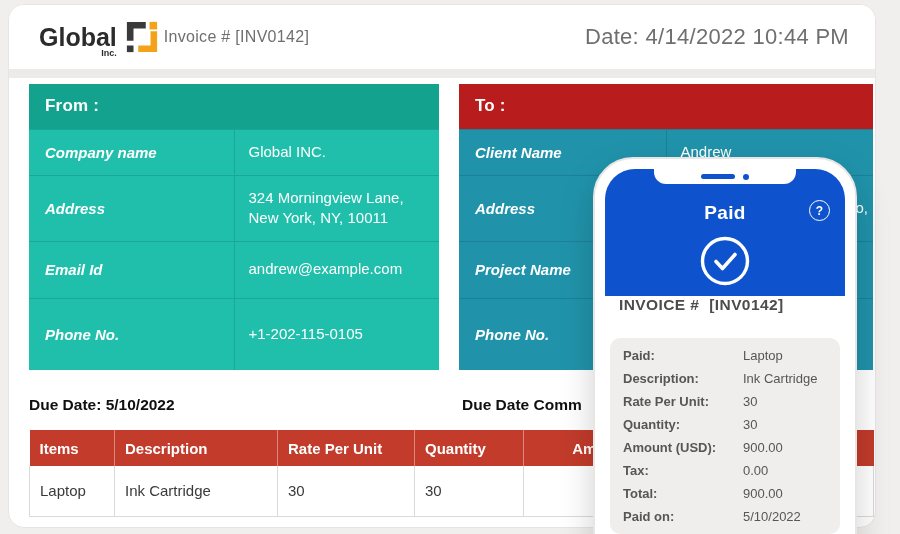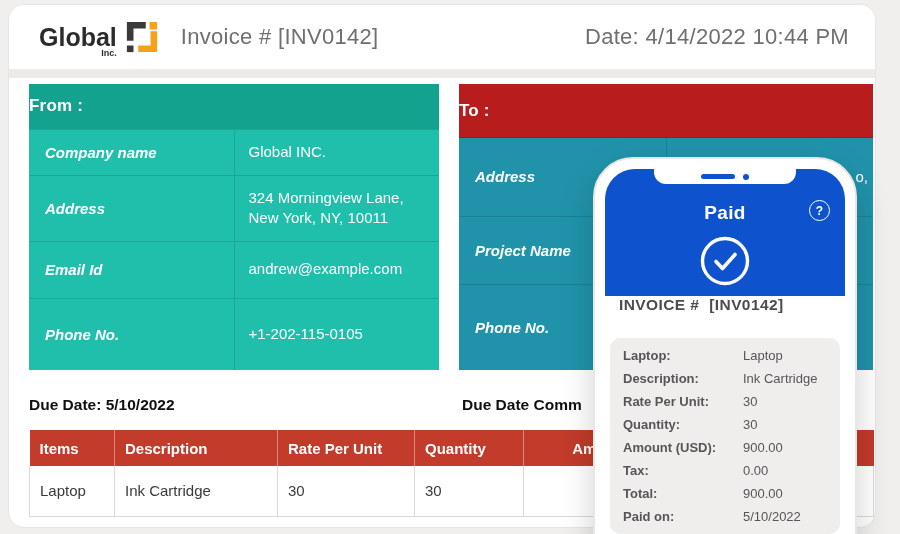--- a/index.html
+++ b/index.html
@@ -13,40 +13,40 @@
   .card {
     position:absolute; left:8px; top:4px; width:868px; height:524px;
     background:#ffffff; border:1px solid #e7e5e4; border-radius:16px;
     overflow:hidden;
   }
   .hdr { height:64px; display:flex; align-items:center; padding:0 26px 0 30px; background:#fff; }
   .logo { display:flex; align-items:center; gap:8px; }
   .logo-text { position:relative; font-size:25px; font-weight:700; color:#2b2b2b; line-height:1; }
   .logo-inc { position:absolute; right:0; bottom:-8px; font-size:9px; font-weight:700; color:#2b2b2b; }
   .logo-icon { width:34px; height:34px; display:block; }
-  .hdr-title { margin-left:22px; font-size:22px; color:#6f6f6f; letter-spacing:.3px; }
+  .hdr-title { margin-left:5px; font-size:16px; color:#6f6f6f; letter-spacing:.3px; }
   .hdr-date { margin-left:auto; font-size:22px; color:#6f6f6f; letter-spacing:.3px; }
   .strip { height:9px; background:#edebea; }
   .content { padding:6px 2px 0 20px; }
 
   
   .tables-row { display:flex; gap:20px; }
   table.info { border-collapse:collapse; table-layout:fixed; }
   table.info.from { width:410px; }
   table.info.to   { width:414px; }
   table.info tr.t-head  { height:45px; }
   table.info tr.r1 { height:46px; }
   table.info tr.r2 { height:66px; }
   table.info tr.r3 { height:57px; }
   table.info tr.r4 { height:72px; }
   .from tr.t-head th { background:#12a28e; }
   .from td { background:#1fbfab; }
   .to tr.t-head th { background:#b91c1c; }
   .to td { background:#2093ab; }
-  table.info th { text-align:left; font-size:17px; font-weight:600; color:#fff; letter-spacing:.2px; }
+  table.info th { text-align:left; padding-left:16px; font-size:17px; font-weight:600; color:#fff; letter-spacing:.2px; }
   table.info td { color:#fff; font-size:15px; vertical-align:middle; }
   td.ilabel { width:155px; padding-left:16px; font-weight:600;font-style:italic; }
   td.ivalue { padding-left:14px; font-weight:400; white-space:pre-line; line-height:1.35;
               border-left:1px solid rgba(0,0,0,.12); }
   table.info tr + tr td { border-top:1px solid rgba(0,0,0,.12); }
   td.ivalue.frag { text-align:right; padding-right:5px; }
 
   
   .due-row { position:relative; margin-top:26px; height:20px; }
   .due-left { font-size:15.5px; font-weight:700; color:#101010; }
@@ -136,20 +136,24 @@
           <td class="ivalue">+1-202-115-0105</td>
         </tr>
       </tbody>
         </table>
 
       <table class="info to">
         <tbody>
             <tr class="t-head">
               <th colspan="2">To :</th>
             </tr>
+        <tr class="r1">
+          <td class="ilabel">Client Name</td>
+          <td class="ivalue">Andrew</td>
+        </tr>
         <tr class="r2">
           <td class="ilabel">Address</td>
           <td class="ivalue frag">o,</td>
         </tr>
         <tr class="r3">
           <td class="ilabel">Project Name</td>
           <td class="ivalue"></td>
         </tr>
         <tr class="r4">
           <td class="ilabel">Phone No.</td>
@@ -217,21 +221,21 @@
           <path d="M17,26.5 L23.5,33.5 L36,19.5" fill="none" stroke="#ffffff" stroke-width="3.6" stroke-linecap="round" stroke-linejoin="round"></path>
         </svg>
       </div>
     </div>
     <div class="invoice-line">
       <span class="inv-label">INVOICE #</span>
       <span class="inv-num">[INV0142]</span>
     </div>
     <div class="panel">
       <div class="prow">
-        <span class="plabel">Laptop:</span>
+        <span class="plabel">Paid:</span>
         <span class="pvalue">Laptop</span>
       </div>
       <div class="prow">
         <span class="plabel">Description:</span>
         <span class="pvalue">Ink Cartridge</span>
       </div>
       <div class="prow">
         <span class="plabel">Rate Per Unit:</span>
         <span class="pvalue">30</span>
       </div>

